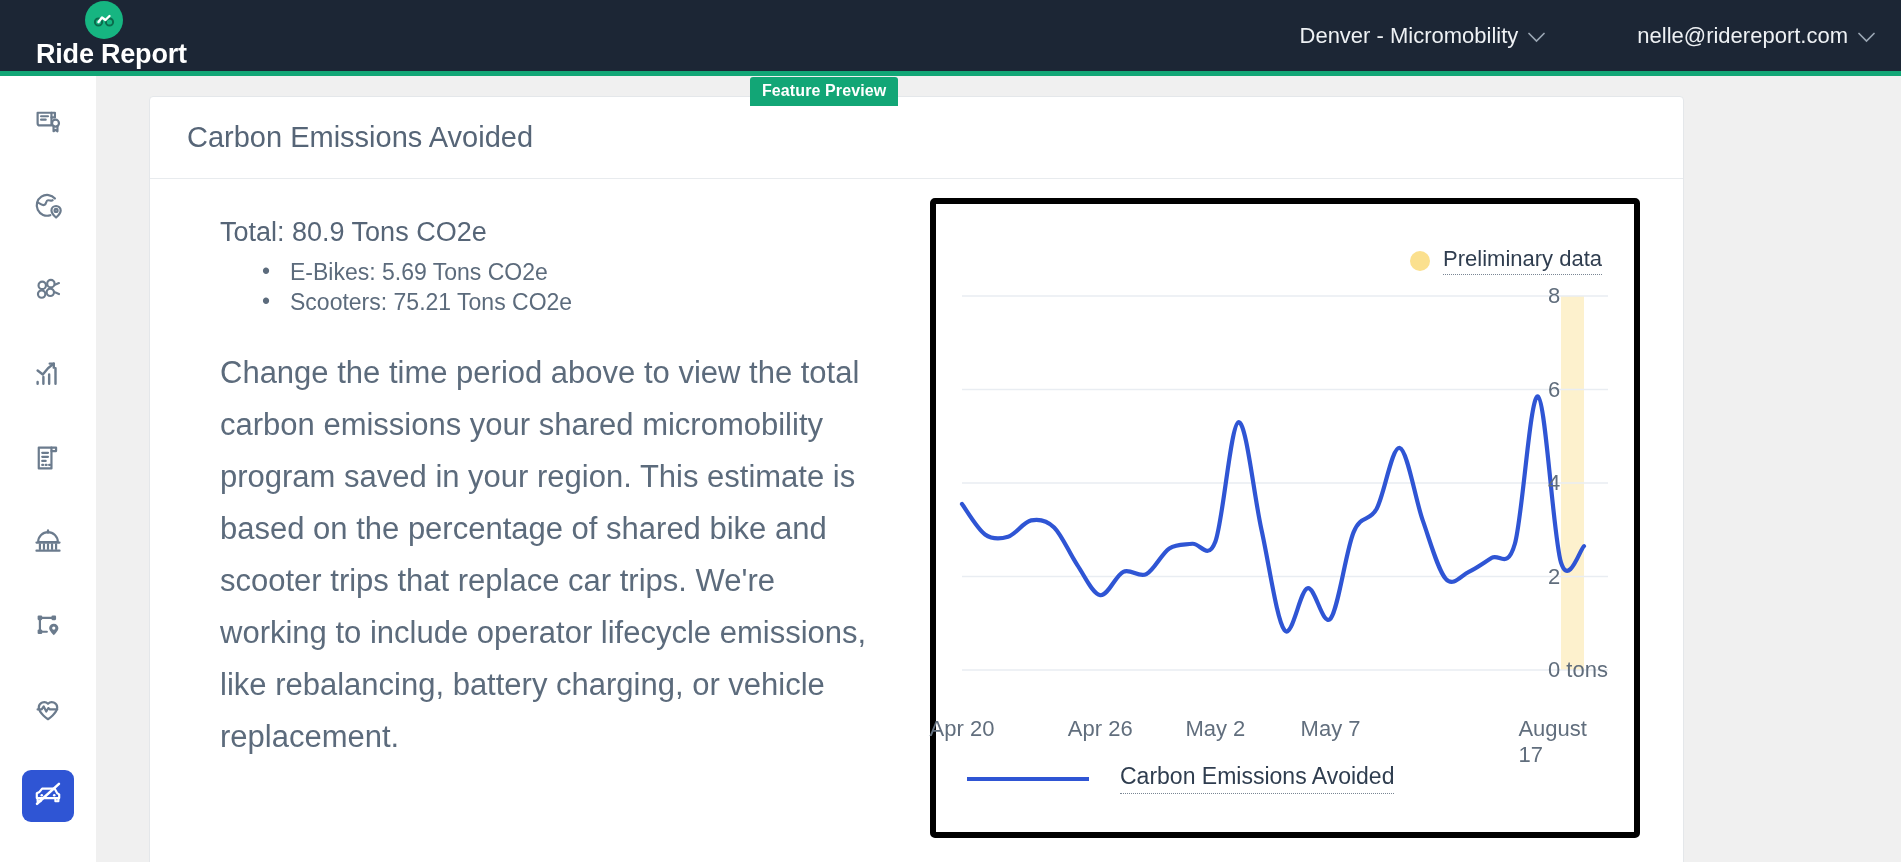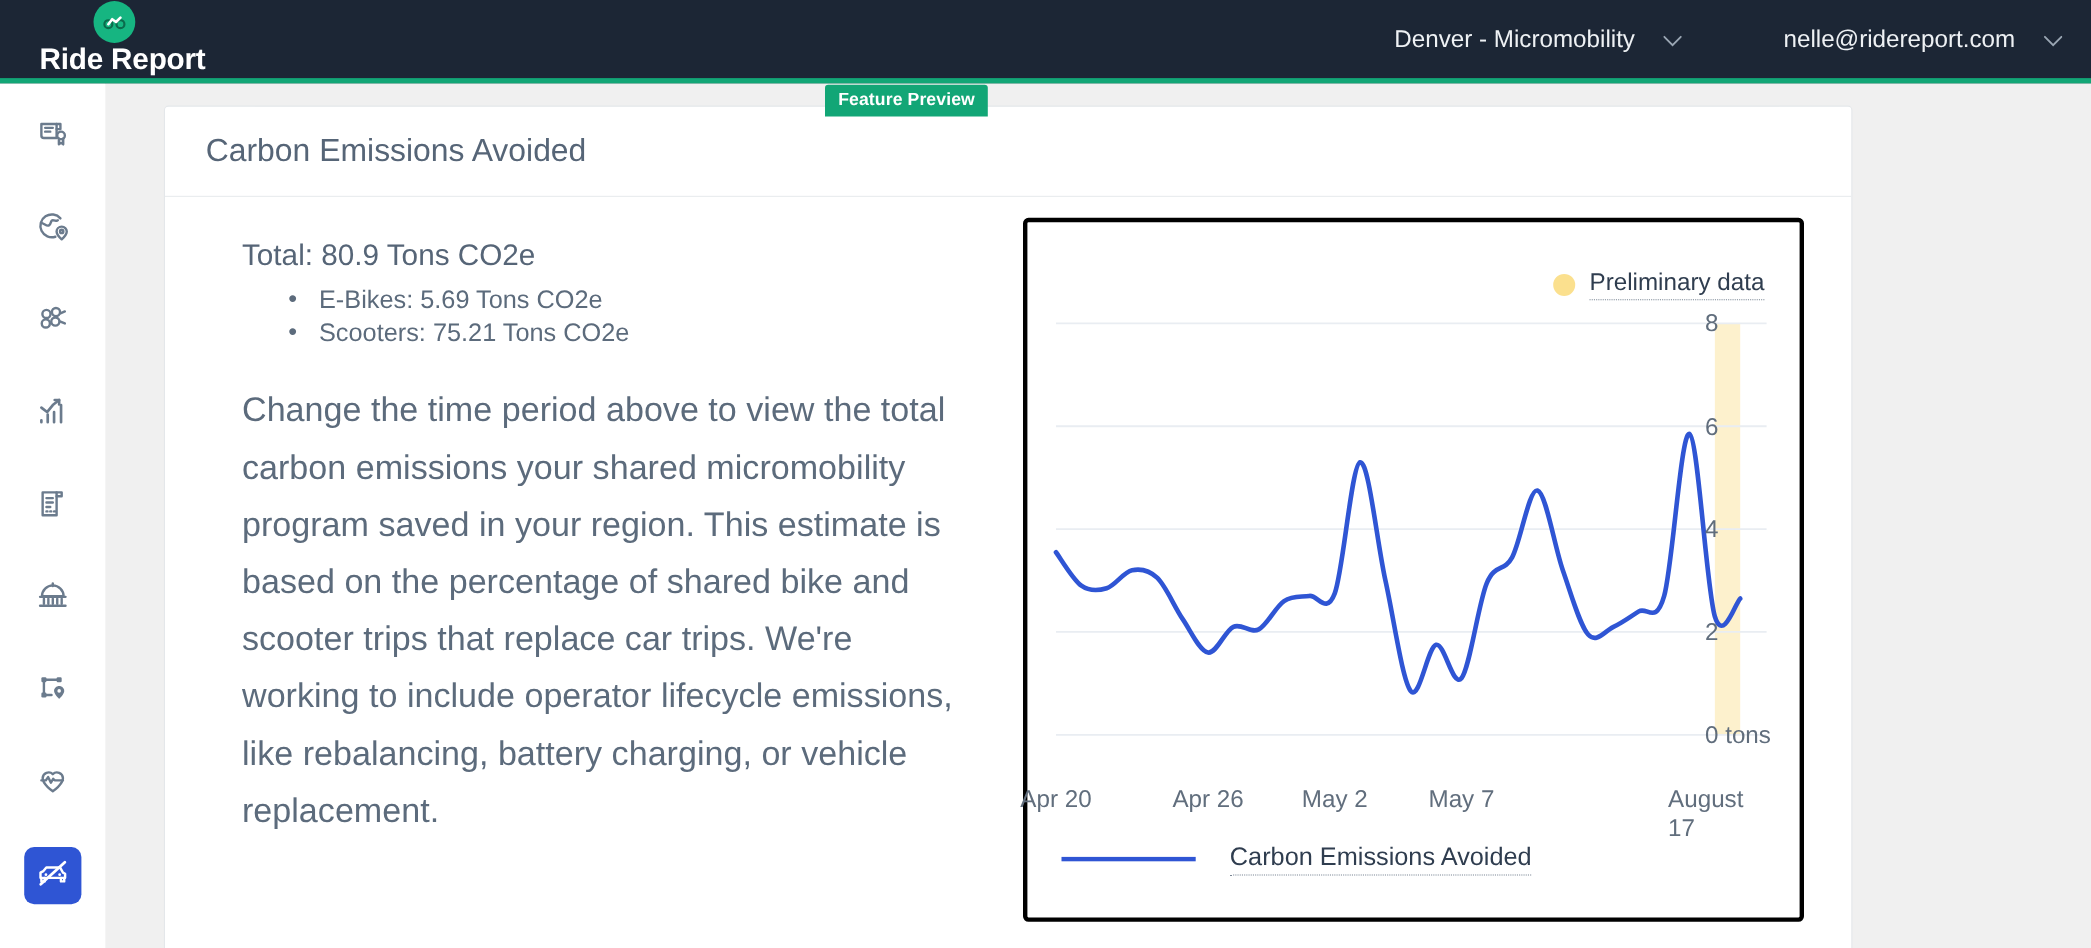--- a/index.html
+++ b/index.html
@@ -27,21 +27,21 @@
   }
   .brand-name {
     color: #ffffff; font-size: 27px; font-weight: 600;
     margin-left: 14px; letter-spacing: -0.2px;
   }
   .topbar-right {
     margin-left: auto; display: flex; align-items: center;
     color: #f2f4f6;
   }
   .tb-item {
-    display: flex; align-items: center; gap: 26px;
+    display: flex; align-items: center; gap: 10px;
     font-size: 22px; color: #eef1f4; cursor: pointer;
   }
   .tb-region { margin-right: 92px; }
   .tb-user { margin-right: 26px; }
   .chev { display: inline-block; }
 
   
   .sidebar {
     position: absolute; top: 76px; left: 0;
     width: 96px; height: 786px;
@@ -100,21 +100,21 @@
   }
   .desc {
     margin-top: 29px; width: 660px;
     font-size: 31px; line-height: 1.68; color: #5c6b7c;
   }
 
   
   .chart-panel {
     margin-left: 60px; margin-top: -19px;
     width: 710px; height: 640px;
-    border: 4px solid #000000; border-radius: 5px;
+    border: 6px solid #000000; border-radius: 5px;
     background: #ffffff;
     position: relative;
   }
   .prelim-legend {
     position: absolute; right: 32px; top: 42px;
     display: flex; align-items: center; gap: 13px;
   }
   .prelim-dot {
     width: 20px; height: 20px; border-radius: 50%;
     background: #fbe08e; flex: none;

